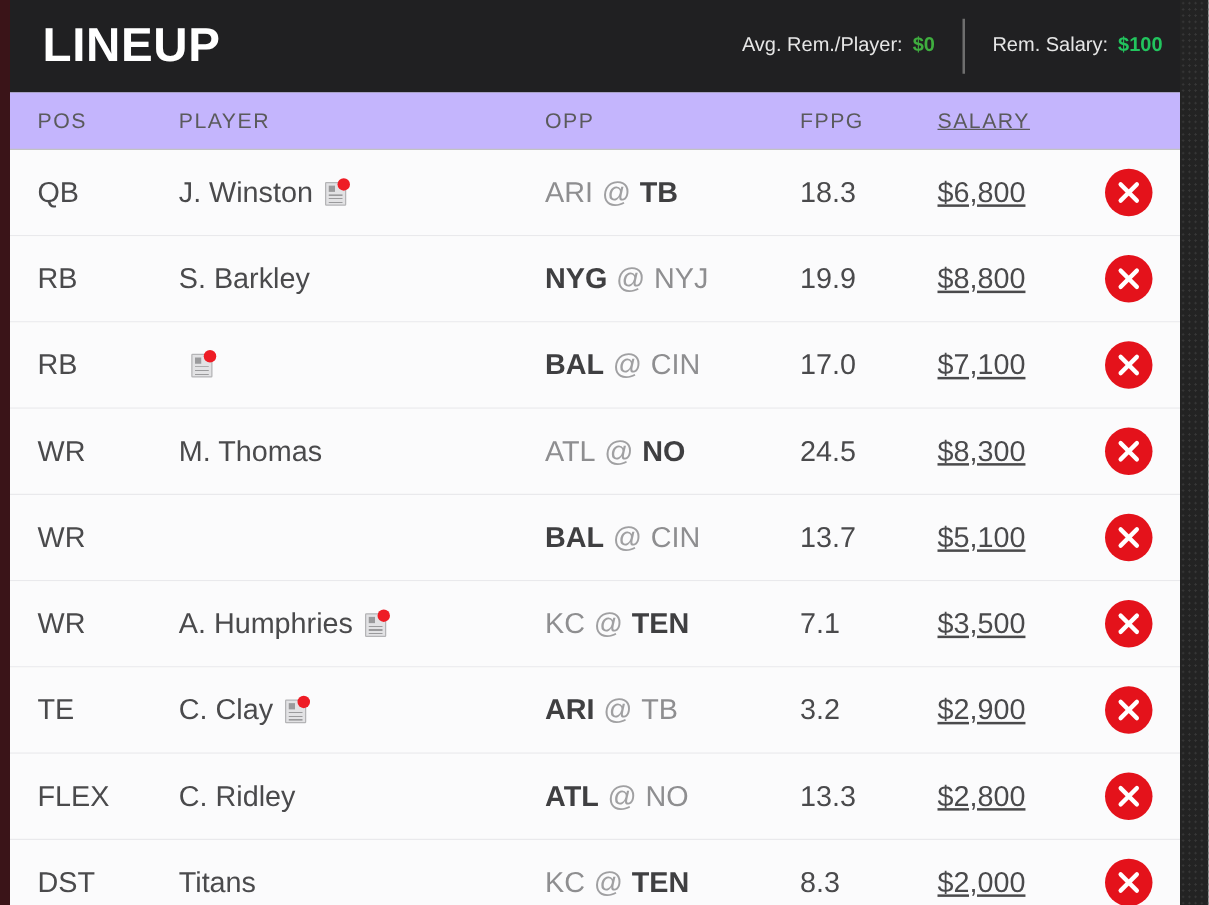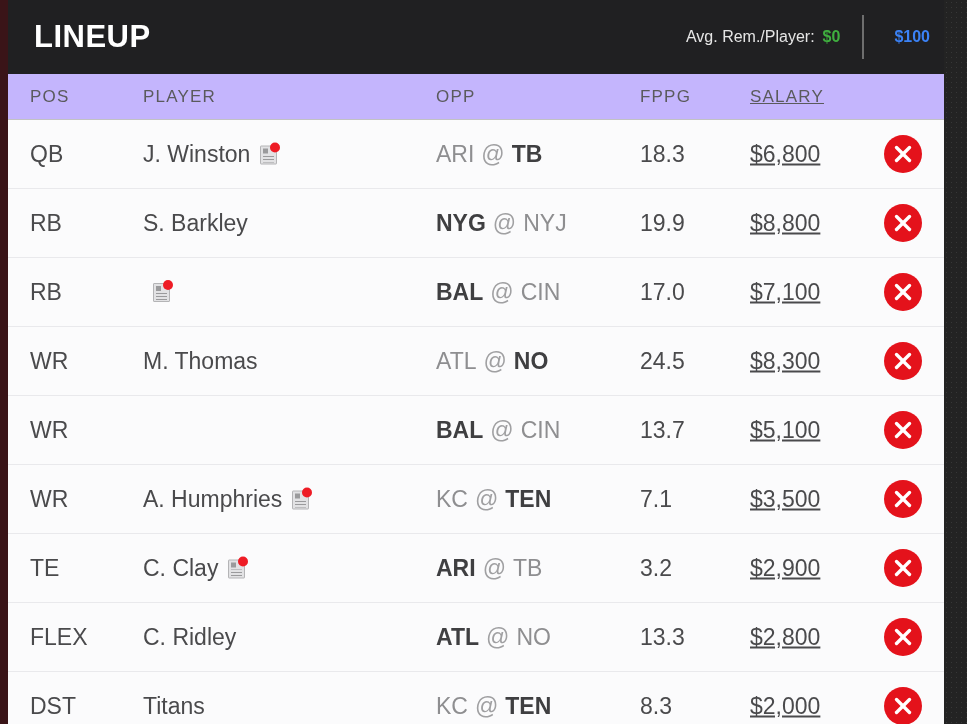--- a/index.html
+++ b/index.html
@@ -58,21 +58,21 @@
   .lineup-header {
     height: 74px;
     background: #202022;
     display: flex;
     align-items: center;
     padding: 0 14px 0 26px;
     box-sizing: border-box;
   }
   .lineup-title {
     color: #ffffff;
-    font-size: 31px;
+    font-size: 38px;
     font-weight: bold;
     letter-spacing: .5px;
     white-space: nowrap;
   }
   .header-stats {
     margin-left: auto;
     display: flex;
     align-items: center;
     white-space: nowrap;
   }
@@ -220,21 +220,22 @@
 
       <div class="header-stats">
         <div class="stat">
           <span class="stat-label">Avg. Rem./Player:</span>
           <span class="stat-value" id="avg-rem-value" style="color: rgb(63, 174, 63);">$0</span>
         </div>
 
         <div class="stat-divider"></div>
 
         <div class="stat">
-          <span class="stat-value" id="rem-salary-value" style="color: #3b82f6;">$100</span>
+          <span class="stat-label">Rem. Salary:</span>
+          <span class="stat-value" id="rem-salary-value" style="color: #22c55e;">$100</span>
         </div>
       </div>
     </div>
 
     <div class="col-head">
       <div class="cell c-pos">POS</div>
       <div class="cell c-player">PLAYER</div>
       <div class="cell c-opp">OPP</div>
       <div class="cell c-fppg">FPPG</div>
       <div class="cell c-salary">SALARY</div>

